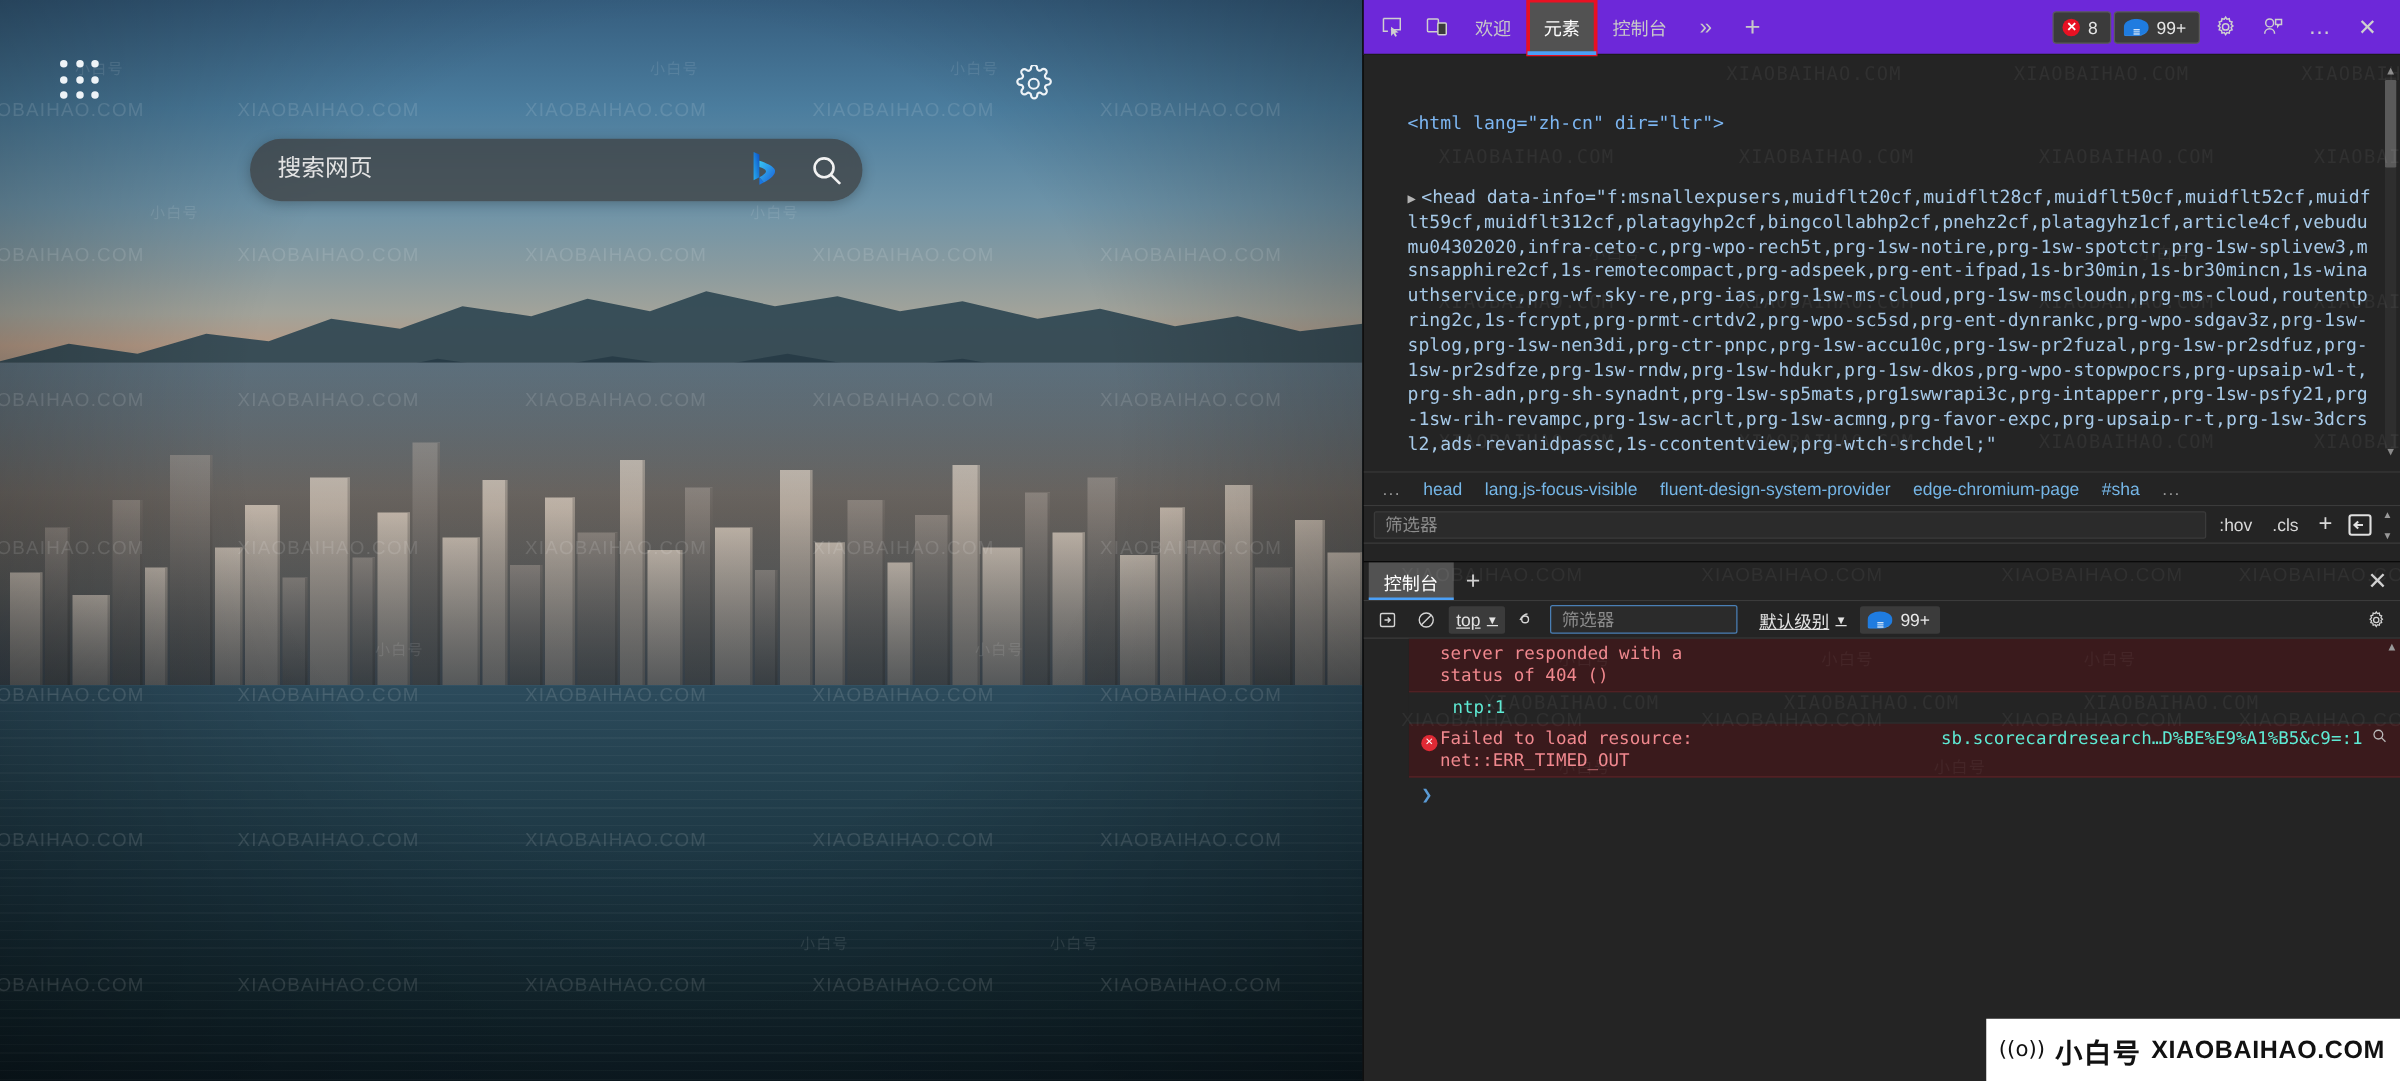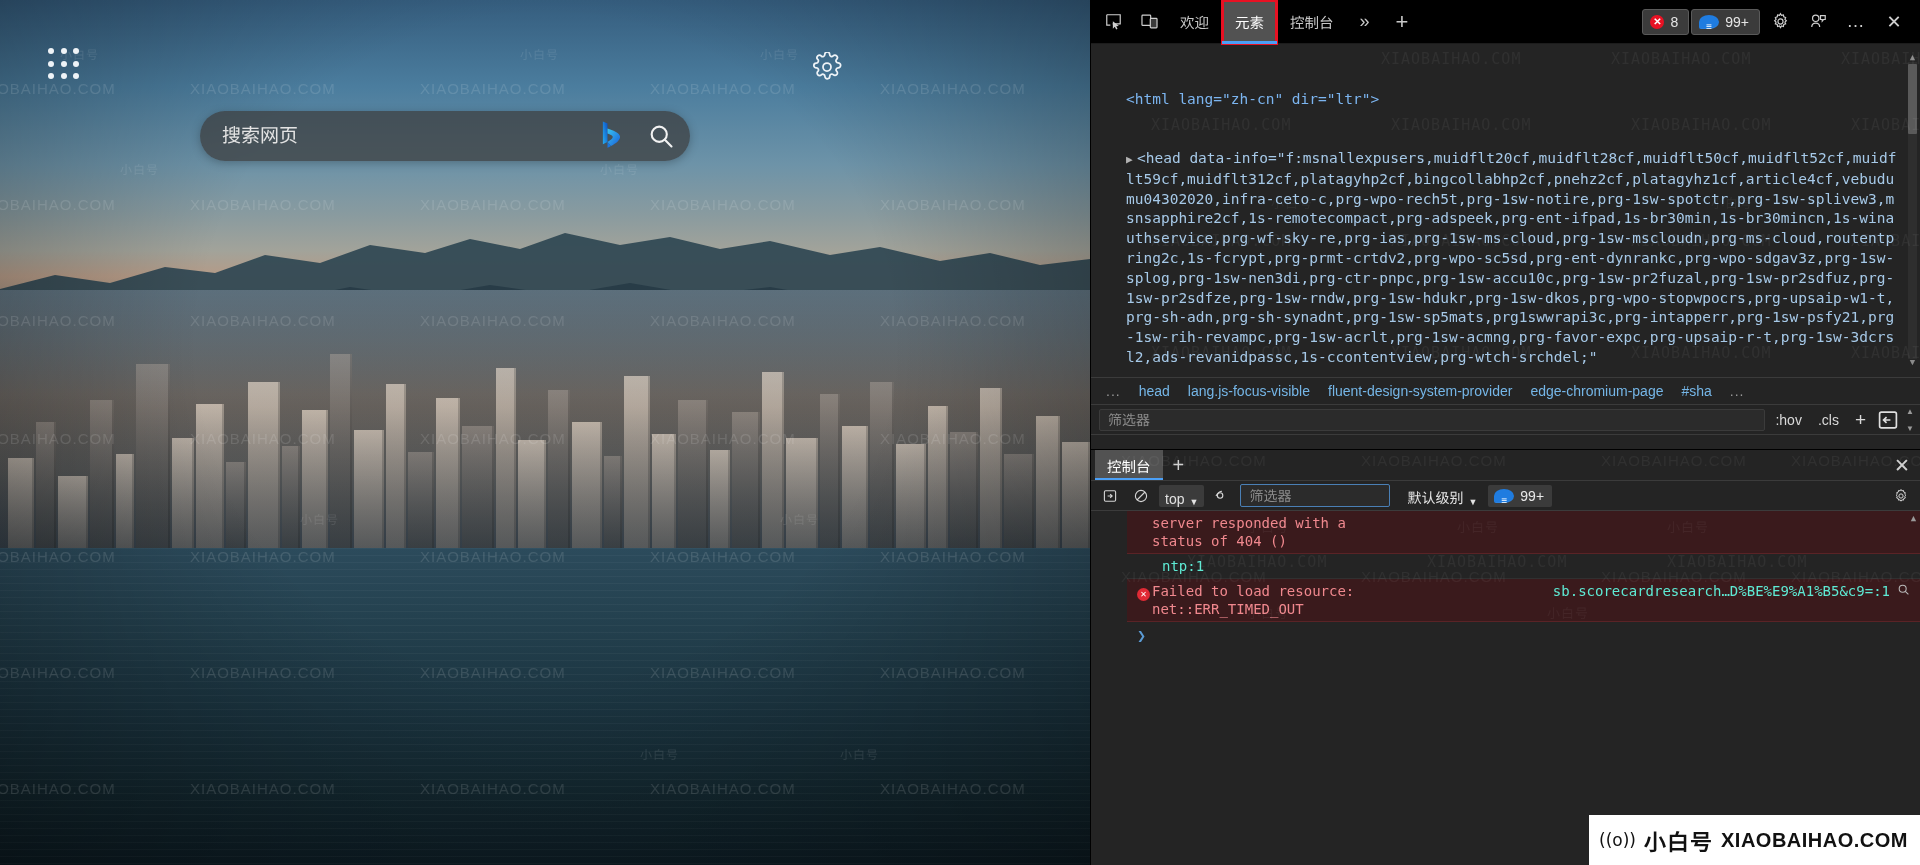--- a/index.html
+++ b/index.html
@@ -137,21 +137,21 @@
     color: #cfcfcf;
     display:flex; flex-direction: column;
     font-size: 12px;
     border-left: 1px solid #000;
     position: relative;
   }
 
   
   #dt-tabbar {
     height: 44px; flex:none;
-    background: #000000;
+    background: #6d28d9;
     display:flex; align-items:center; padding: 0 4px;
     border-bottom: 1px solid #1c1c1c;
     text-align: right;
   }
   .dt-icon-btn {
     width: 36px; height: 34px; display:flex; align-items:center; justify-content:center;
     cursor:pointer; border-radius: 3px; color:#cfcfcf;
   }
   .dt-icon-btn svg { width: 19px; height: 19px; }
   .dt-tab {
@@ -259,22 +259,22 @@
   #dw-close { margin-left:auto; width:36px; display:flex; align-items:center; justify-content:center; font-size:19px; color:#d0d0d0; cursor:pointer; }
 
   
   #console-toolbar {
     flex:none; height: 30px; display:flex; align-items:center; gap: 5px;
     padding: 0 6px; background:#242424; border-bottom:1px solid #3b3b3b;
   }
   .ct-btn { width:26px; height:22px; display:flex; align-items:center; justify-content:center; cursor:pointer; border-radius:2px; color:#d4d4d4; }
   .ct-btn svg { width:16px; height:16px; }
   .ct-select {
-    height:22px; padding: 0 6px; display:flex; align-items:flex-end; gap:5px;
-    background:#3b3b3b; border-radius:2px; color:#e2e2e2; font-size:14px; cursor:pointer; white-space:nowrap;
+    height:22px; padding: 0 6px; display:flex; align-items:center; gap:5px;
+    background:#3b3b3b; border-radius:2px; color:#e2e2e2; font-size:14px; cursor:pointer; white-space:nowrap;text-decoration:underline;
   }
   .ct-select .chev { font-size:9px; }
   #console-filter-input {
     width: 150px; height:23px; background:#2b2b2b; border:1px solid #4a7fb5; border-radius:2px;
     color:#d0d0d0; font-size:14px; padding: 0 8px; outline:none; font-family:"Liberation Sans", sans-serif;
   }
   #console-filter-input::placeholder { color:#8c8c8c; }
   #console-level { margin-left: 6px; background:transparent; }
   #console-msg-badge {
     height:22px; display:flex; align-items:center; gap:6px; padding: 0 8px 0 6px;

